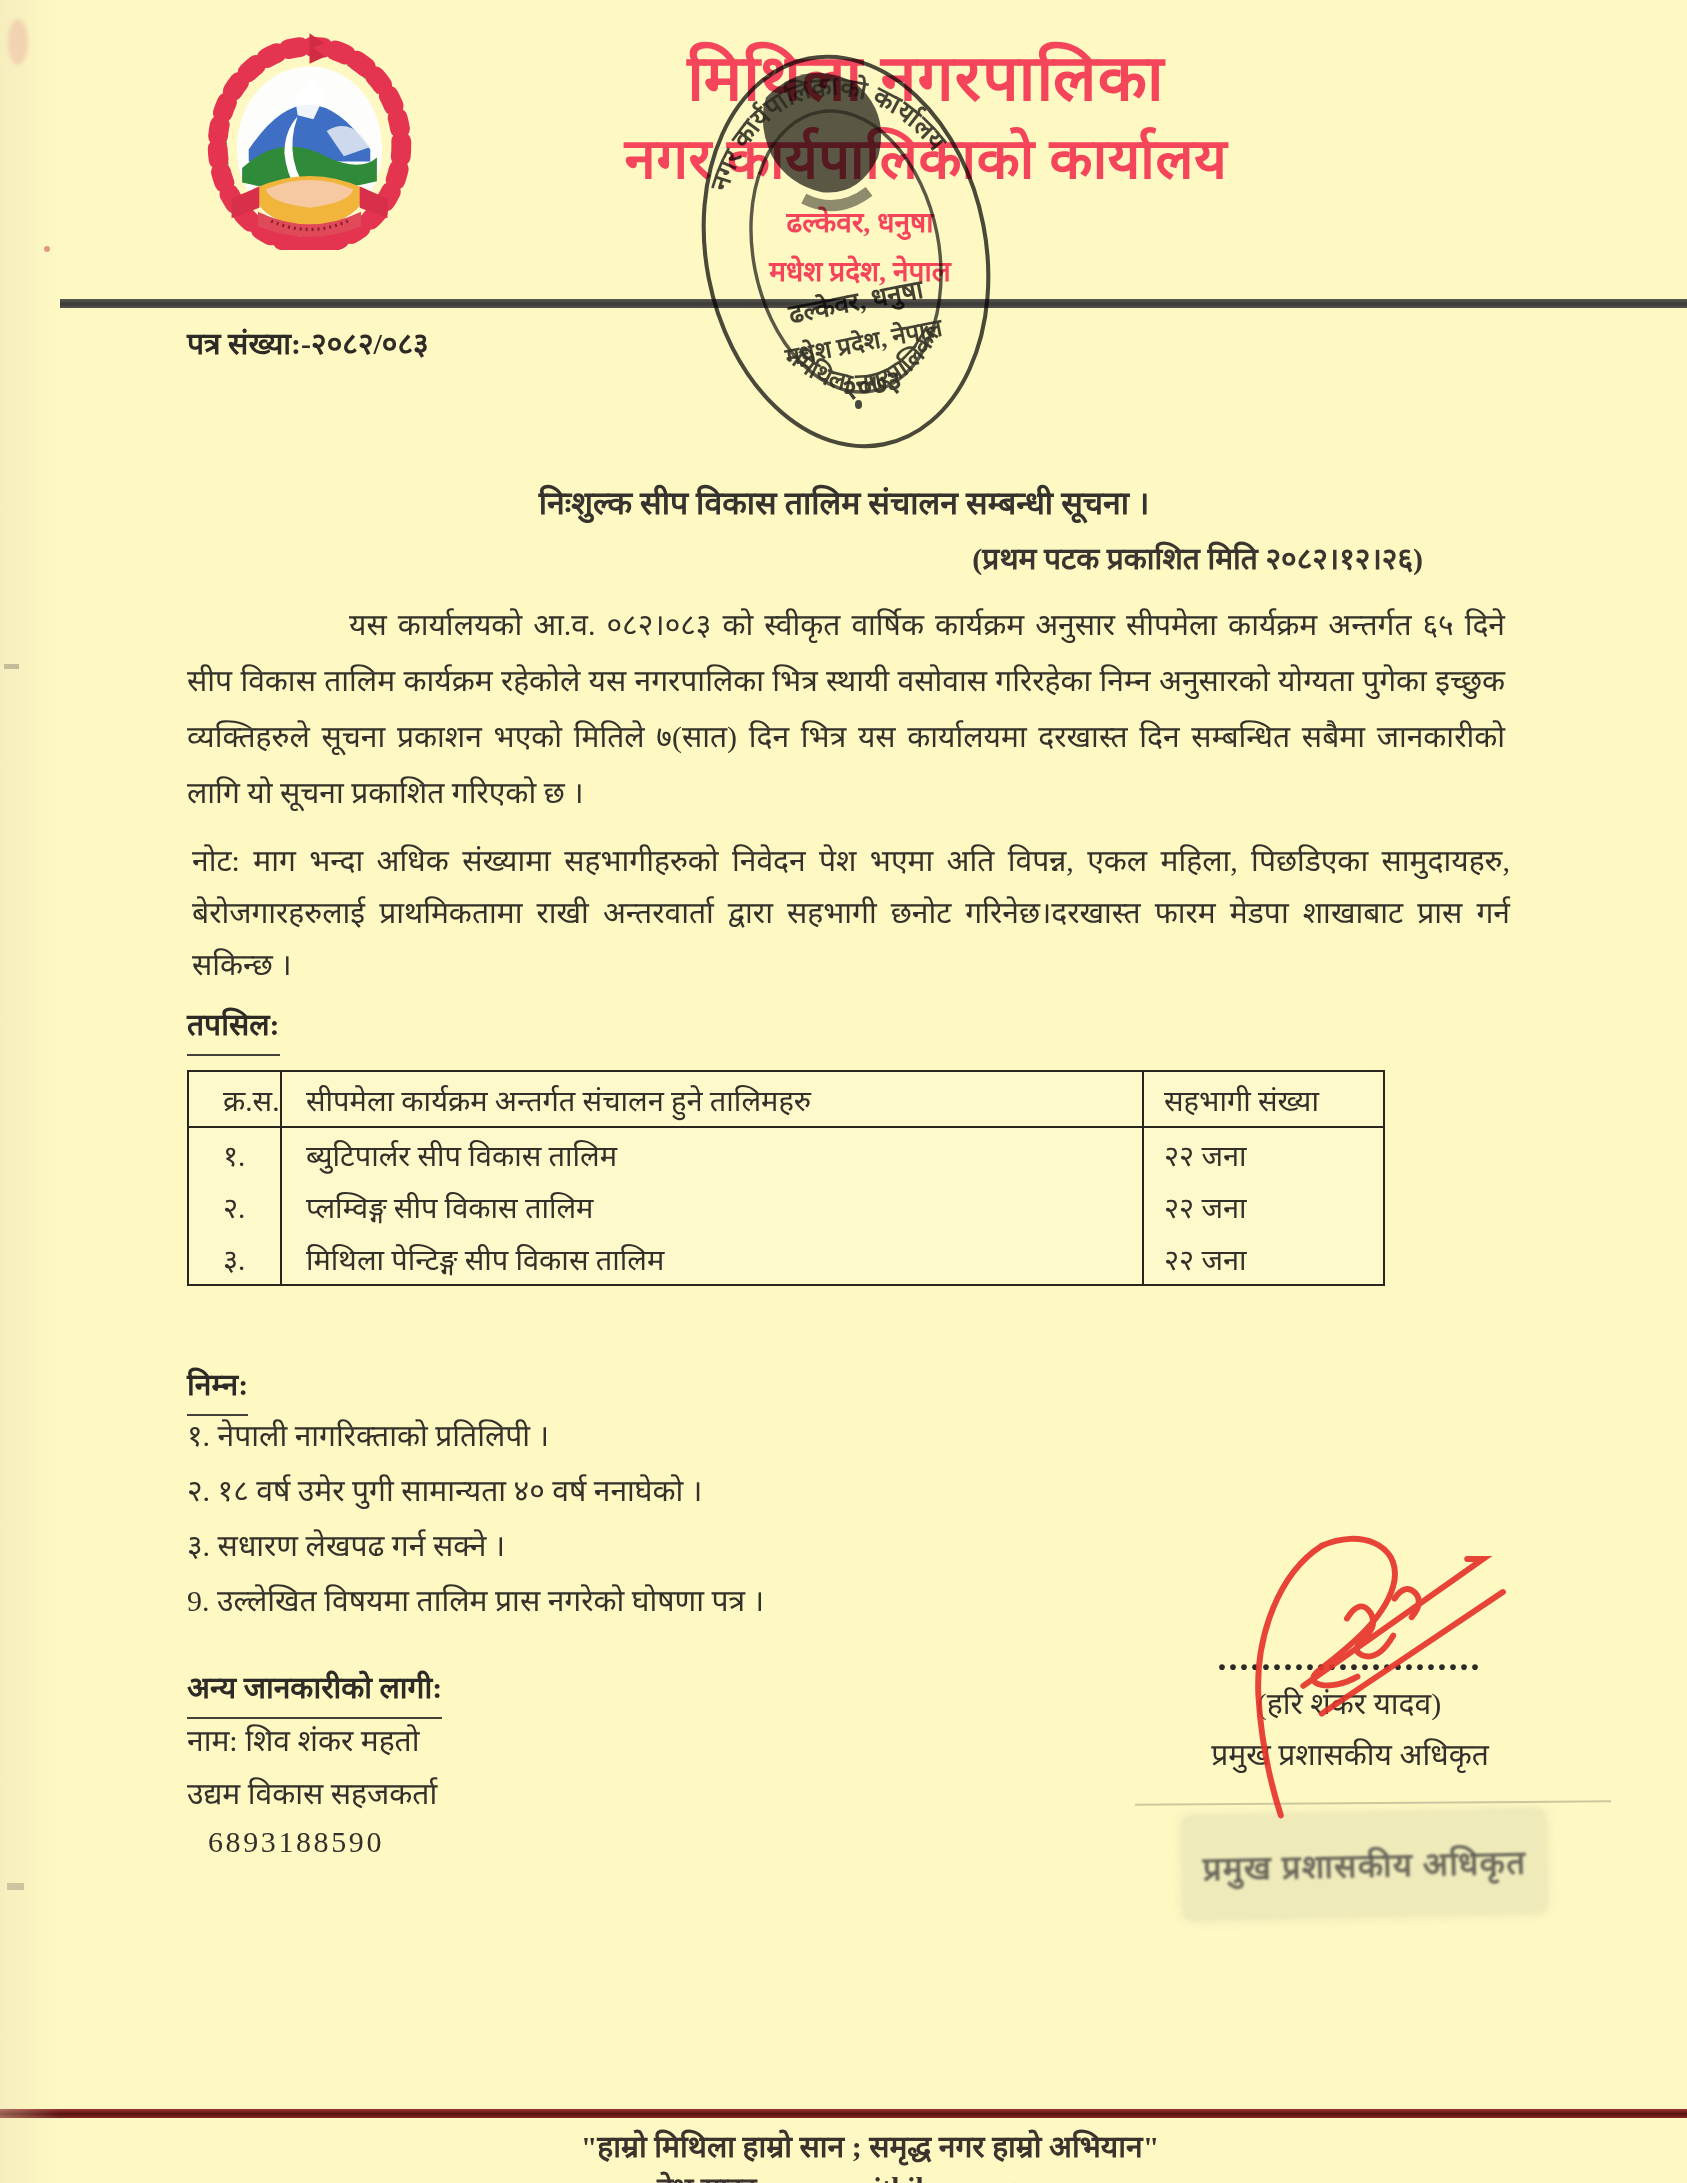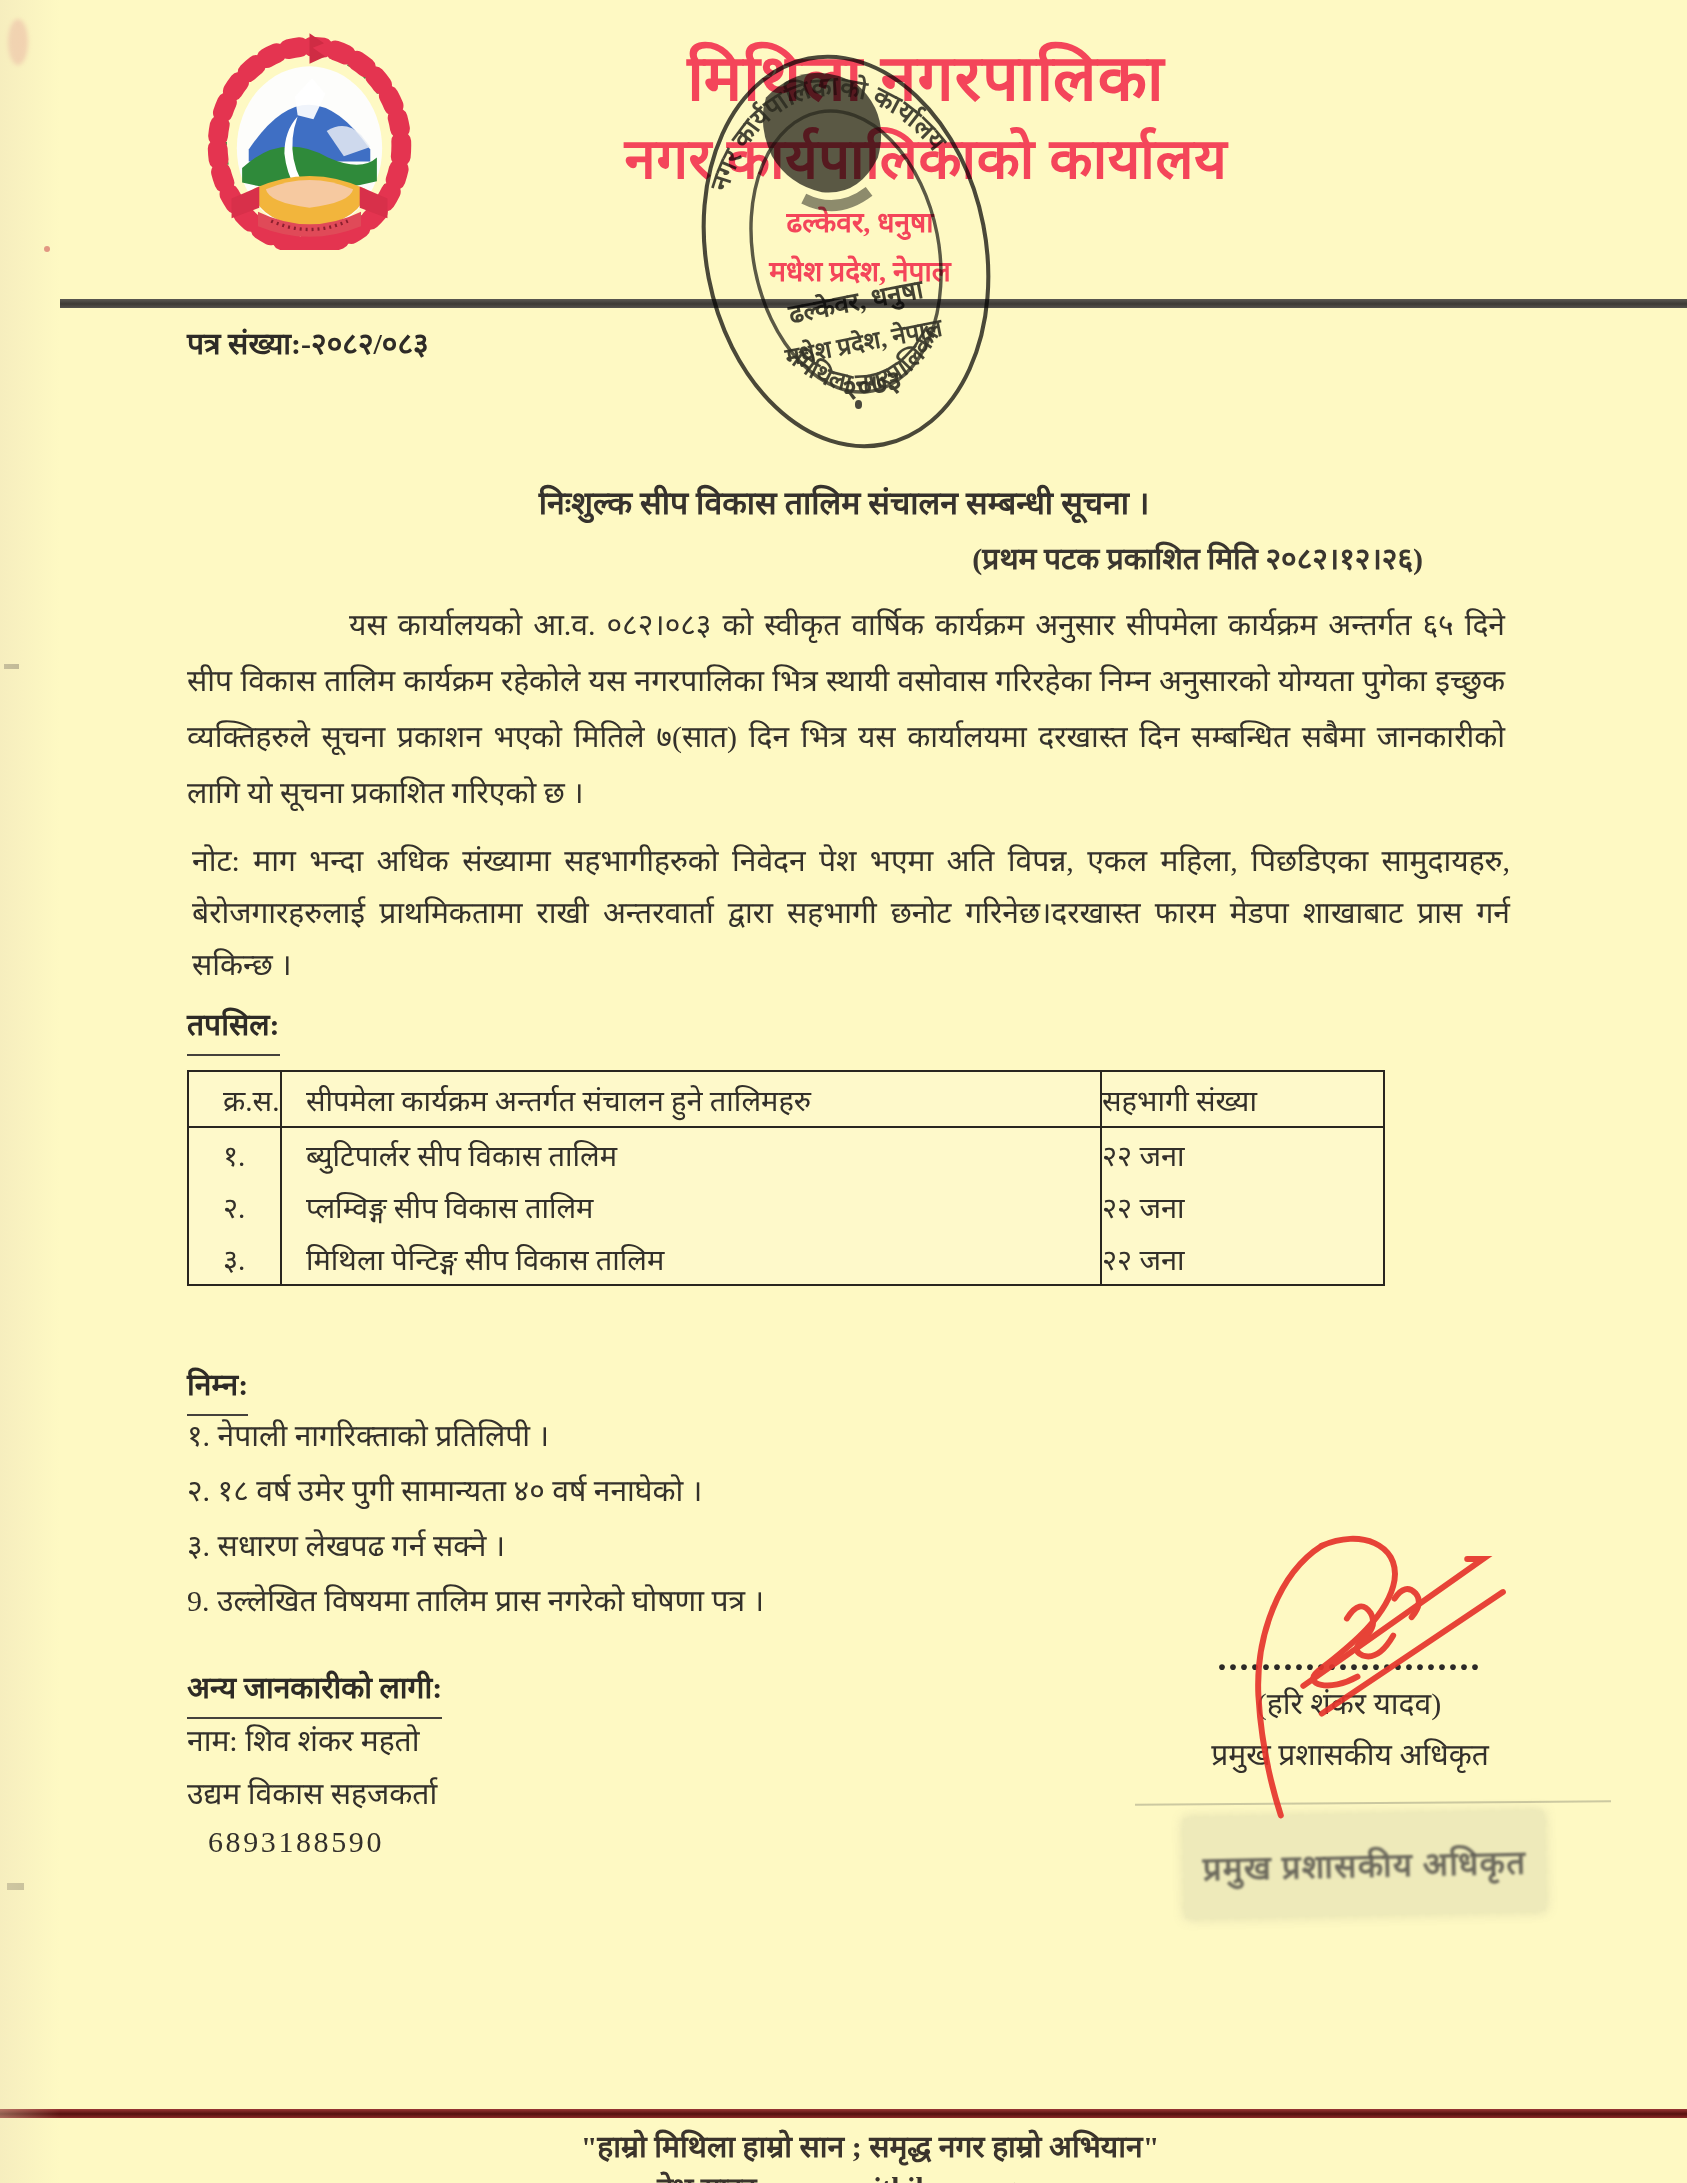--- a/index.html
+++ b/index.html
@@ -47,21 +47,21 @@
   .h-contact{left:187px;top:1666px;}
   
   .dtable{left:187px;top:1070px;width:1194px;border:2.6px solid #29261f;z-index:2;
     background:rgba(255,255,255,.12);}
   .trow{display:flex;align-items:center;height:52px;font-size:29px;color:#33302a;}
   .trow.head{height:54px;border-bottom:2.6px solid #29261f;}
   .tc1{width:93px;padding-left:34px;box-sizing:border-box;align-self:stretch;
     display:flex;align-items:center;border-right:2.6px solid #29261f;}
   .tc2{flex:1;padding-left:24px;box-sizing:border-box;align-self:stretch;
     display:flex;align-items:center;border-right:2.6px solid #29261f;}
-  .tc3{width:281px;box-sizing:border-box;align-self:stretch;
+  .tc3{width:239px;padding-left:20px;box-sizing:border-box;align-self:stretch;
     display:flex;align-items:center;}
   
   .req-list{left:187px;top:1408px;width:1059px;font-size:30px;line-height:55px;color:#34312b;}
   
   .c-line{left:187px;font-size:30px;color:#33302b;}
   .c-name{top:1719px;}
   .c-desig{top:1772px;}
   .c-phone{top:1825px;left:208px;letter-spacing:2.6px;}
   
   .sig-dots{left:1184px;top:1637px;width:331px;text-align:center;

